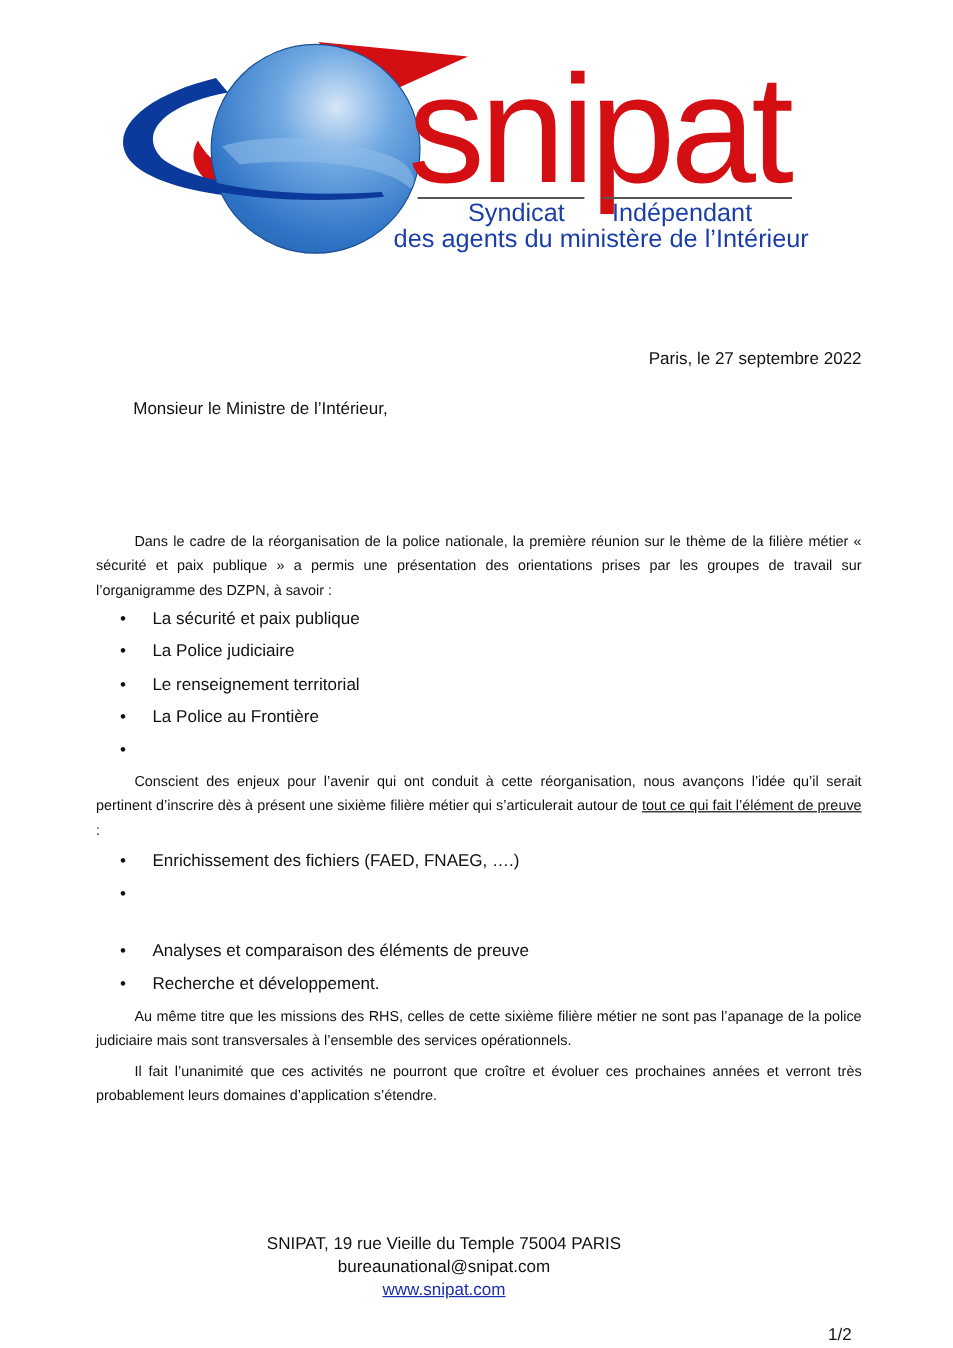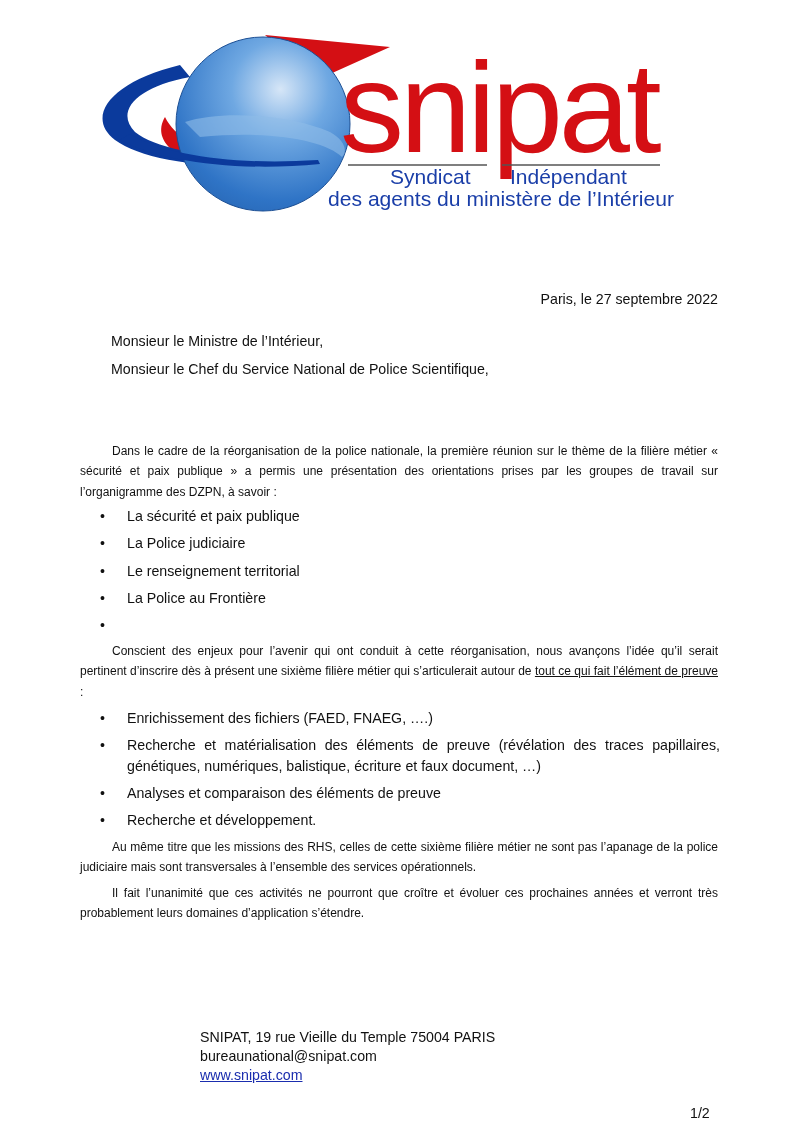--- a/index.html
+++ b/index.html
@@ -9,21 +9,21 @@
   .logo svg { width:100%; height:100%; display:block; }
   .date { position:absolute; top:271px; right:76px; font-size:14.2px;margin-top:20px; }
   .salutations { position:absolute; left:111px; top:331px; font-size:14.2px; }
   .salutations div { height:28px; line-height:20px; }
   .body { position:absolute; left:80px; width:638px; font-size:12px; line-height:20.3px; text-align:justify; }
   .para { text-indent:32px; margin:0; }
   .bullets { position:absolute; left:100px; width:620px; font-size:14.2px; }
   .bullet { position:relative; padding-left:27px; line-height:20.3px; text-align:justify; }
   .bullet .dot { position:absolute; left:0; top:0; }
   .u { text-decoration:underline; }
-  .footer { position:absolute; left:200px; width:340px; top:1028px; font-size:14.2px; line-height:19px; }
+  .footer { position:absolute; left:200px; width:340px; top:1028px; text-align:center; font-size:14.2px; line-height:19px; }
   .footer a { color:#1a2dae; text-decoration:underline; }
   .pagenum { position:absolute; left:690px; top:1061px; font-size:14.2px;margin-top:44px; }
 </style>
 </head>
 <body>
 
 <div class="logo">
   <svg viewBox="0 0 600 200" xmlns="http://www.w3.org/2000/svg">
     <defs>
       <radialGradient id="globeGrad" cx="0.6" cy="0.3" r="0.8">
@@ -53,42 +53,41 @@
     <text x="300" y="162" font-family="Liberation Sans, sans-serif" font-size="21" fill="#1a3ea8">Syndicat</text>
     <text x="420" y="162" font-family="Liberation Sans, sans-serif" font-size="21" fill="#1a3ea8">Indépendant</text>
     <text x="238" y="184" font-family="Liberation Sans, sans-serif" font-size="21" fill="#1a3ea8" textLength="346" lengthAdjust="spacingAndGlyphs">des agents du ministère de l’Intérieur</text>
   </svg>
 </div>
 
 <div class="date">Paris, le 27 septembre 2022</div>
 
 <div class="salutations">
   <div>Monsieur le Ministre de l’Intérieur,</div>
-  <div>Monsieur le Chef du Service National de Police Scientifique,</div>
 </div>
 
 <div class="body" style="top:441px;">
   <p class="para">Dans le cadre de la réorganisation de la police nationale, la première réunion sur le thème de la filière métier « sécurité et paix publique » a permis une présentation des orientations prises par les groupes de travail sur l’organigramme des DZPN, à savoir :</p>
 </div>
 
 <div class="bullets" style="top:506px;">
   <div class="bullet" style="height:27.3px;"><span class="dot">•</span><span>La sécurité et paix publique</span></div>
   <div class="bullet" style="height:27.3px;"><span class="dot">•</span><span>La Police judiciaire</span></div>
   <div class="bullet" style="height:27.3px;"><span class="dot">•</span><span>Le renseignement territorial</span></div>
   <div class="bullet" style="height:27.3px;"><span class="dot">•</span><span>La Police au Frontière</span></div>
   <div class="bullet" style="height:27.3px;"><span class="dot">•</span></div>
 </div>
 
 <div class="body" style="top:641px;">
   <p class="para"><span>Conscient des enjeux pour l’avenir qui ont conduit à cette réorganisation, nous avançons l’idée qu’il serait pertinent d’inscrire dès à présent une sixième filière métier qui s’articulerait autour de </span><span class="u">tout ce qui fait l’élément de preuve</span><span> :</span></p>
 </div>
 
 <div class="bullets" style="top:708px;">
   <div class="bullet" style="height:27.3px;"><span class="dot">•</span><span>Enrichissement des fichiers (FAED, FNAEG, ….)</span></div>
-  <div class="bullet" style="height:47.5px;"><span class="dot">•</span><span>Recherche et matérialisation des éléments de preuve (révélation des traces papillaires, génétiques, numériques, balistique, écriture et faux document, …)</span></div>
+  <div class="bullet" style="height:47.5px;"><span class="dot">•</span></div>
   <div class="bullet" style="height:27.3px;"><span class="dot">•</span><span>Analyses et comparaison des éléments de preuve</span></div>
   <div class="bullet" style="height:27.3px;"><span class="dot">•</span><span>Recherche et développement.</span></div>
 </div>
 
 <div class="body" style="top:837px;">
   <p class="para">Au même titre que les missions des RHS, celles de cette sixième filière métier ne sont pas l’apanage de la police judiciaire mais sont transversales à l’ensemble des services opérationnels.</p>
 </div>
 
 <div class="body" style="top:883px;">
   <p class="para">Il fait l’unanimité que ces activités ne pourront que croître et évoluer ces prochaines années et verront très probablement leurs domaines d’application s’étendre.</p>

